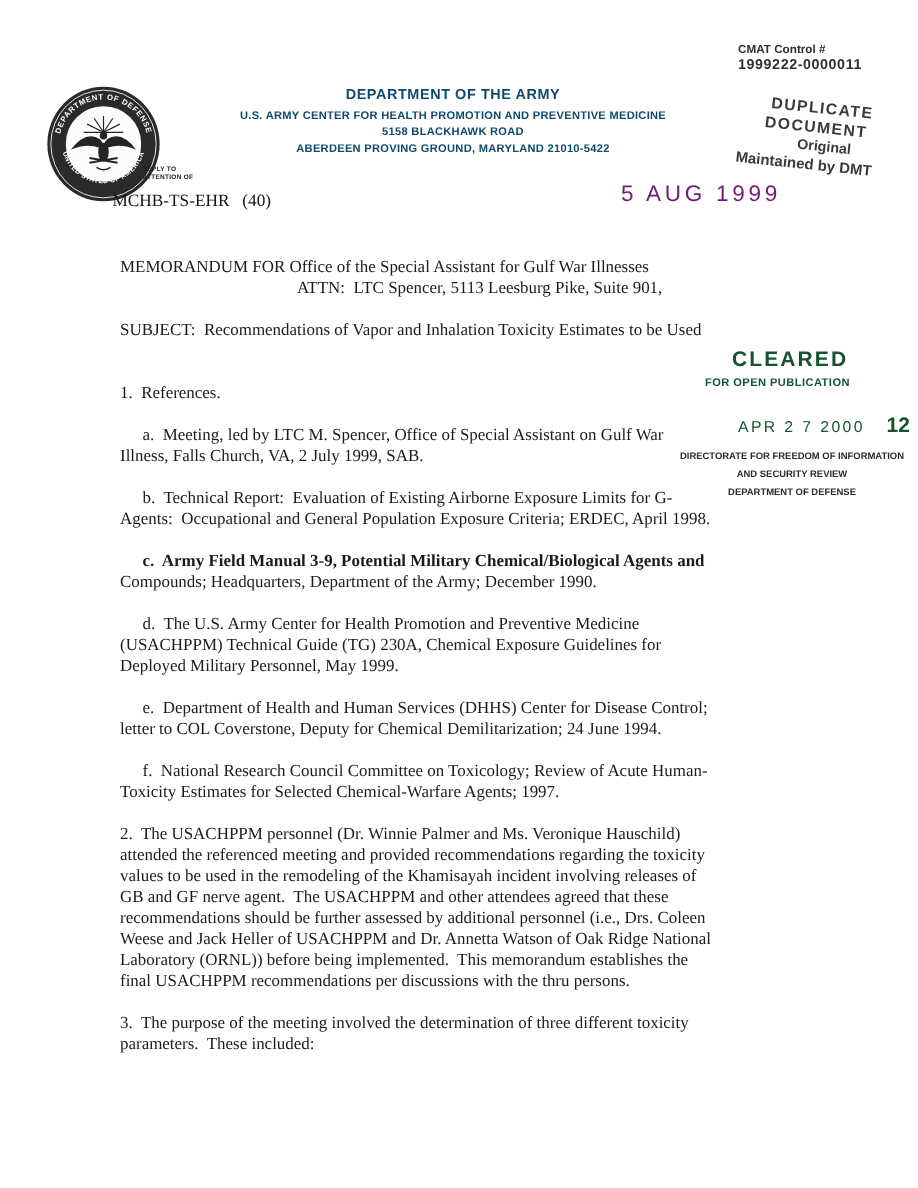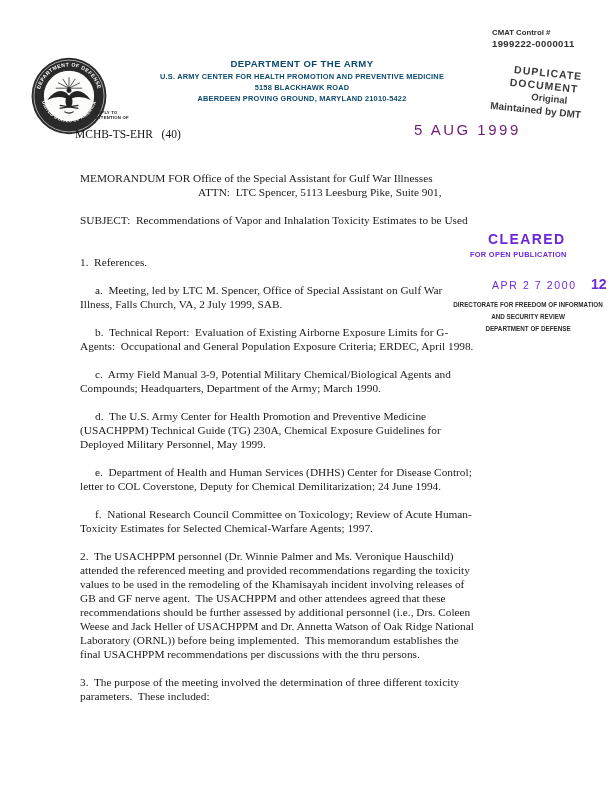--- a/index.html
+++ b/index.html
@@ -40,21 +40,21 @@
   .dup-l1,.dup-l2{font-size:10.5px;line-height:13px;letter-spacing:1px;padding-left:20px;}
   .dup-l2{padding-left:17px;}
   .dup-l3{font-size:9.5px;line-height:12px;padding-left:40px;}
   .dup-l4{font-size:10px;line-height:13px;padding-left:0;}
   .date-stamp{
     position:absolute;left:414px;top:121px;
     font-family:"Liberation Sans",sans-serif;font-weight:500;
     font-size:15px;letter-spacing:2.5px;color:#701a75;
   }
   .cleared{position:absolute;left:468px;top:232px;width:138px;
-    font-family:"Liberation Sans",sans-serif;font-weight:bold;color:#6d28d9;}
+    font-family:"Liberation Sans",sans-serif;font-weight:bold;color:#14532d;}
   .cleared-word{font-size:14px;letter-spacing:1.4px;line-height:15px;padding-left:20px;}
   .cleared-sub{font-size:7.4px;letter-spacing:.3px;line-height:10px;padding-left:2px;margin-top:3px;}
   .cleared-date-row{position:absolute;left:24px;top:43px;white-space:nowrap;}
   .cleared-date{font-size:10.5px;font-weight:500;letter-spacing:1.6px;}
   .cleared-num{font-size:14px;font-weight:bold;margin-left:10px;letter-spacing:0;}
   .directorate{
     position:absolute;left:446px;top:299px;width:164px;text-align:center;
     font-family:"Liberation Sans",sans-serif;font-weight:bold;
     font-size:6.3px;line-height:12px;color:#2c2c2c;white-space:nowrap;
   }
@@ -142,22 +142,22 @@
       <div class="bline"></div>
       <div class="bline"></div>
       <div class="bline">1.  References.</div>
       <div class="bline"></div>
       <div class="bline" style="padding-left: 15px;">a.  Meeting, led by LTC M. Spencer, Office of Special Assistant on Gulf War</div>
       <div class="bline">Illness, Falls Church, VA, 2 July 1999, SAB.</div>
       <div class="bline"></div>
       <div class="bline" style="padding-left: 15px;">b.  Technical Report:  Evaluation of Existing Airborne Exposure Limits for G-</div>
       <div class="bline">Agents:  Occupational and General Population Exposure Criteria; ERDEC, April 1998.</div>
       <div class="bline"></div>
-      <div class="bline" style="padding-left: 15px;">c.  Army Field Manual 3-9, Potential Military Chemical/Biological Agents and</div>
-      <div class="bline">Compounds; Headquarters, Department of the Army; March 1990.</div>
+      <div class="bline" style="padding-left: 15px; font-weight: bold;">c.  Army Field Manual 3-9, Potential Military Chemical/Biological Agents and</div>
+      <div class="bline">Compounds; Headquarters, Department of the Army; December 1990.</div>
       <div class="bline"></div>
       <div class="bline" style="padding-left: 15px;">d.  The U.S. Army Center for Health Promotion and Preventive Medicine</div>
       <div class="bline">(USACHPPM) Technical Guide (TG) 230A, Chemical Exposure Guidelines for</div>
       <div class="bline">Deployed Military Personnel, May 1999.</div>
       <div class="bline"></div>
       <div class="bline" style="padding-left: 15px;">e.  Department of Health and Human Services (DHHS) Center for Disease Control;</div>
       <div class="bline">letter to COL Coverstone, Deputy for Chemical Demilitarization; 24 June 1994.</div>
       <div class="bline"></div>
       <div class="bline" style="padding-left: 15px;">f.  National Research Council Committee on Toxicology; Review of Acute Human-</div>
       <div class="bline">Toxicity Estimates for Selected Chemical-Warfare Agents; 1997.</div>

